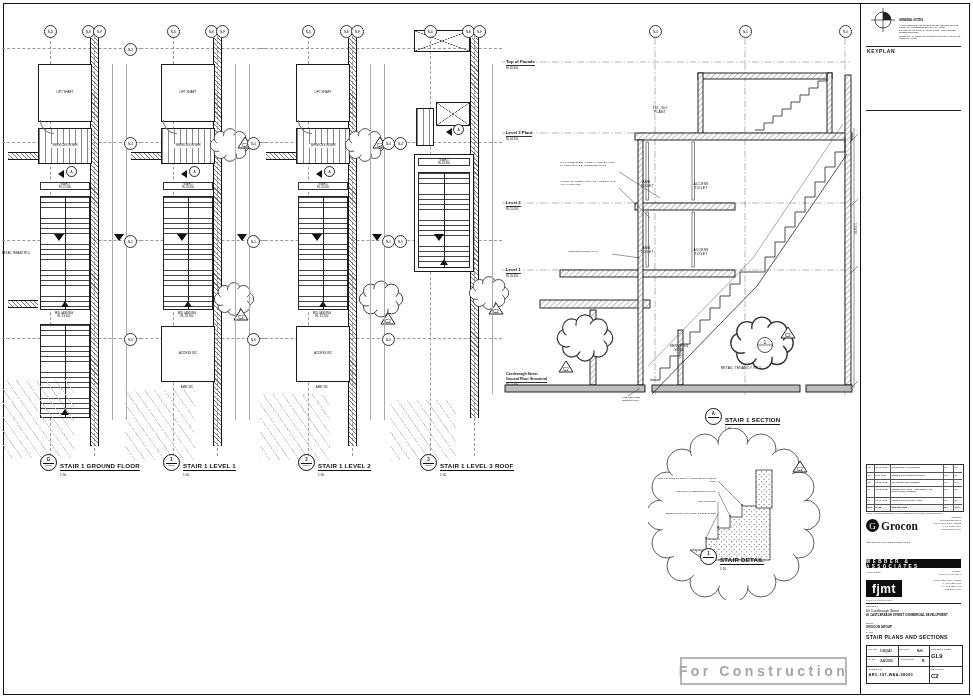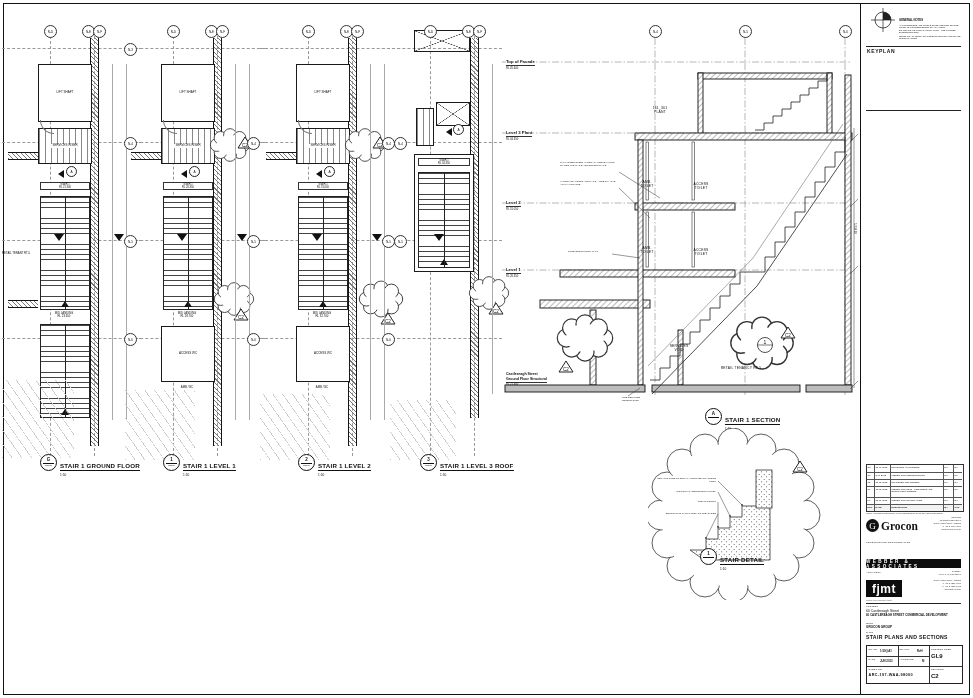--- a/index.html
+++ b/index.html
@@ -695,14 +695,17 @@
   <span class="a tb-lbl" style="left:32.5px;top:11.5px">APPROVED</span>
   <span class="a mv" style="left:55px;top:13px">M</span>
   <span class="a tb-lbl" style="left:1.5px;top:21.5px">SHEET NO.</span>
   <span class="a" style="left:1.5px;top:27px;font-size:3.8px;font-weight:bold;letter-spacing:.4px">ARC-197-WAA-98000</span>
   <span class="a tb-lbl" style="left:64px;top:1.5px">PROJECT CODE</span>
   <span class="a big" style="left:64px;top:7px">GL9</span>
   <span class="a tb-lbl" style="left:64px;top:21.5px">REVISION</span>
   <span class="a big" style="left:64px;top:27px">C2</span>
 </div>
 
+<div class="a stamp">
+      <span>For Construction</span>
+    </div>
 
 </div>
 
 </body></html>

